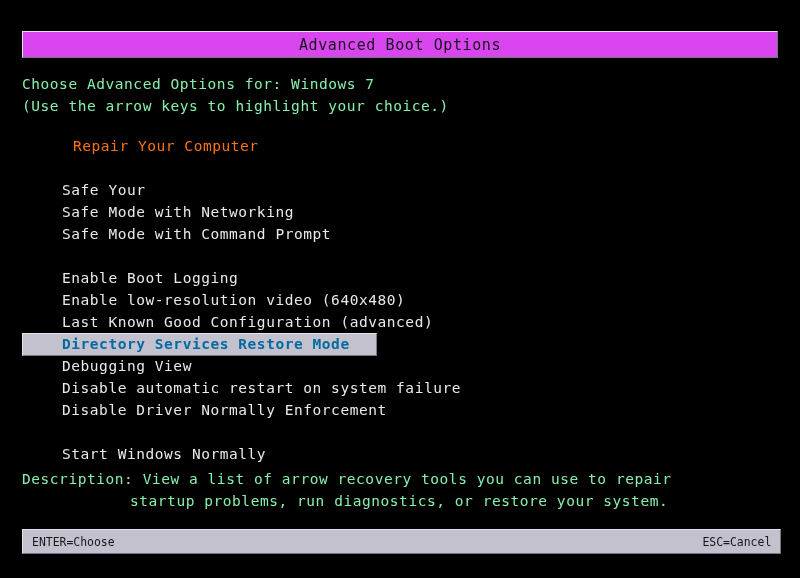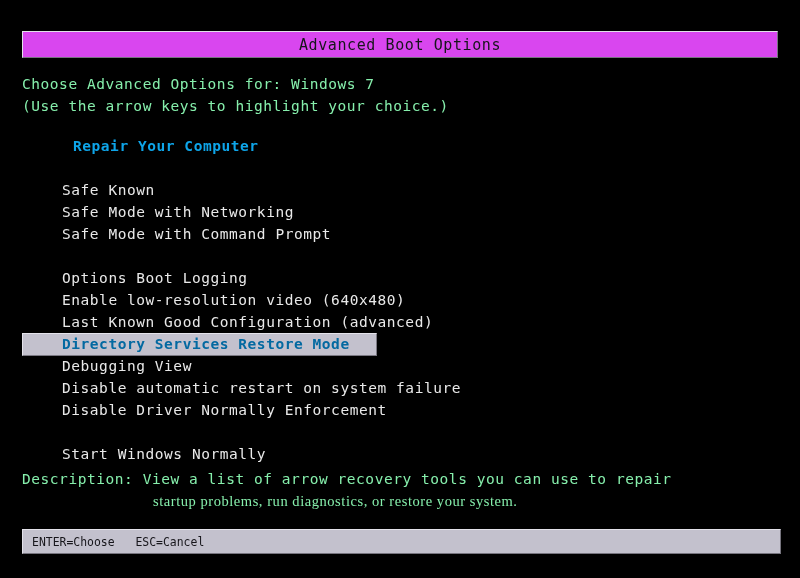--- a/index.html
+++ b/index.html
@@ -74,22 +74,22 @@
   .menu-label {
     position: absolute;
     left: 62px;
     top: 2px;
     white-space: pre;
     font-size: 14.5px;
     letter-spacing: 0.55px;
     color: #e9e9e9;
   }
   .menu-row.bold .menu-label {
-    font-weight: bold;
-    color: #0ea5e9;
+    font-weight: normal;
+    color: #f97316;
     padding-left: 11px;
   }
 
   
   .menu-row.selected .hl-box {
     position: absolute;
     left: 22px;
     top: -1px;
     width: 355px;
     height: 23px;
@@ -101,38 +101,38 @@
     box-sizing: border-box;
   }
   .menu-row.selected .menu-label {
     color: #0369a1;
     font-weight: bold;
     z-index: 2;
   }
 
   
   #desc-line-1 { left: 22px; top: 470px; }
-  #desc-line-2 { left: 153px; top: 492px; font-family: Liberation Serif, serif; }
+  #desc-line-2 { left: 130px; top: 492px; }
 
   
   #status-bar {
     position: absolute;
     left: 22px;
     top: 529px;
     width: 759px;
     height: 25px;
     background: #c3c1cd;
     border-top: 1px solid #e2e1e9;
     border-left: 1px solid #e2e1e9;
     border-right: 1px solid #76747e;
     border-bottom: 1px solid #76747e;
     box-sizing: border-box;
     display: flex;
     align-items: center;
-    justify-content: flex-start;
+    justify-content: space-between;
     padding: 0 9px;
   }
   #status-bar .status-text {
     color: #17161b;
     font-size: 13px;
     letter-spacing: 0px;
     white-space: nowrap;
     transform: scaleX(0.88);
     transform-origin: left center;
   }
@@ -151,31 +151,31 @@
 
   <div class="line" id="prompt-line-1">Choose Advanced Options for: Windows 7</div>
   <div class="line" id="prompt-line-2">(Use the arrow keys to highlight your choice.)</div>
 
   <div id="menu">
       <div class="menu-row bold">
         <span class="menu-label">Repair Your Computer</span>
       </div>
       <div class="menu-row spacer"></div>
       <div class="menu-row">
-        <span class="menu-label">Safe Known</span>
+        <span class="menu-label">Safe Your</span>
       </div>
       <div class="menu-row">
         <span class="menu-label">Safe Mode with Networking</span>
       </div>
       <div class="menu-row">
         <span class="menu-label">Safe Mode with Command Prompt</span>
       </div>
       <div class="menu-row spacer"></div>
       <div class="menu-row">
-        <span class="menu-label">Options Boot Logging</span>
+        <span class="menu-label">Enable Boot Logging</span>
       </div>
       <div class="menu-row">
         <span class="menu-label">Enable low-resolution video (640x480)</span>
       </div>
       <div class="menu-row">
         <span class="menu-label">Last Known Good Configuration (advanced)</span>
       </div>
       <div class="menu-row selected">
         <div class="hl-box"></div>
         <span class="menu-label">Directory Services Restore Mode</span>

